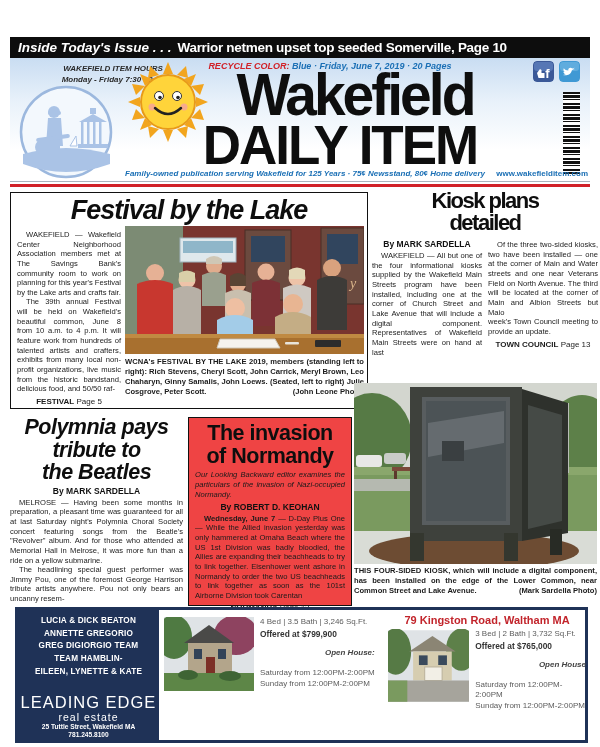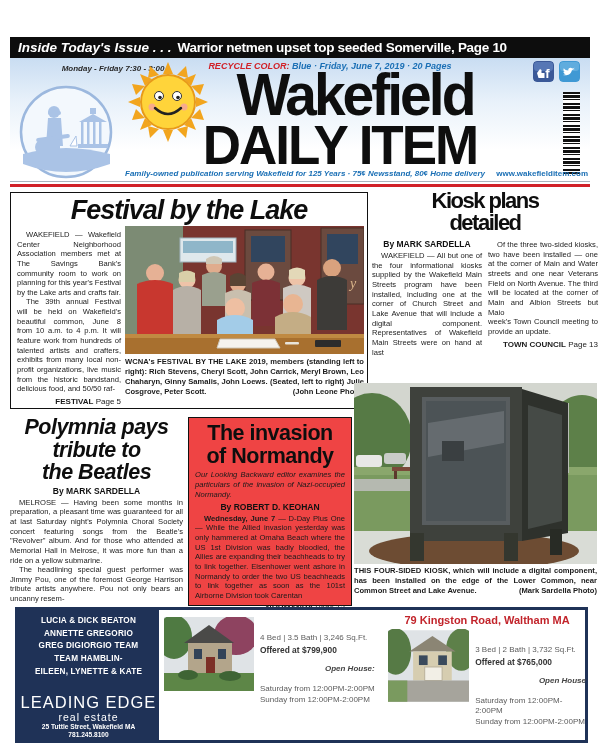--- a/index.html
+++ b/index.html
@@ -45,21 +45,21 @@
   .barcode {
     position:absolute; right:10px; top:34px; width:17px; height:82px;
     background:repeating-linear-gradient(to bottom,
       #111 0 1.5px, #fff 1.5px 3px, #111 3px 5.5px, #fff 5.5px 6.5px,
       #111 6.5px 8px, #fff 8px 11px);
   }
   .redrule { position:absolute; left:10px; top:184px; width:580px; height:3px; background:#d12128; }
   
   .bt { font-size:7.6px; line-height:1.27; text-align:justify; color:#1b1b1b; }
   .bt p { margin:0; text-indent:9px; }
-  .jump { text-align:right; font-size:8px; margin-top:3px; color:#1b1b1b; }
+  .jump { text-align:center; font-size:8px; margin-top:3px; color:#1b1b1b; }
   .jump .jl { font-weight:bold; }
   .byline { text-align:center; font-size:8.5px; font-weight:bold; margin:2px 0 2px; color:#111; }
   .caption { font-size:7.6px; font-weight:bold; line-height:1.3; text-align:justify; color:#1b1b1b; position:relative; }
   .credit { position:absolute; right:0; bottom:0; font-weight:bold; background:#fff; padding-left:4px; }
   
   .festival-box {
     position:absolute; left:10px; top:192px; width:358px; height:217px;
     border:1.5px solid #111; background:#fff; padding:2px 5px;
   }
   .festival-head { text-align:center; font-size:27px; font-weight:bold; font-style:italic;
@@ -97,38 +97,39 @@
   .agent { font-size:8.2px; font-weight:bold; letter-spacing:0.2px; line-height:1.55; }
   .brand { font-size:16.5px; letter-spacing:1px; margin-top:14px; font-weight:normal;text-align:center; }
   .brand-sub { font-size:10.5px; letter-spacing:1px; margin-top:-1px; }
   .ad-addr { font-size:6.6px; font-weight:bold; line-height:1.35; }
   .listing { position:absolute; top:4px; height:96px; }
   .listing-1 { left:146px; width:220px; }
   .listing-2 { left:370px; width:198px; }
   .listing-title { text-align:center; color:#c2242b; font-weight:bold; font-size:11px; }
   .listing-row { display:flex; margin-top:3px; gap:6px; }
   .listing-info { font-size:8px; color:#5c5c5c; line-height:1.3; }
-  .listing-specs { margin-top:16px; }
+  .listing-specs { margin-top:0; }
   .listing-price { font-weight:bold; color:#333; margin-top:2px; font-size:8.4px; }
   .listing-oh { font-weight:bold; font-style:italic; color:#444; margin-top:8px;text-align:right; }
   .listing-time { margin-top:1px; }
   .listing-time.first { margin-top:9px; }
 </style>
 </head>
 <body>
 
 <div id="page">
 
   <div class="banner">
     <span class="banner-lead">Inside Today's Issue . . .</span>
     <span class="banner-head">Warrior netmen upset top seeded Somerville, Page 10</span>
   </div>
 
   <div class="masthead">
     <div class="hours">
+      <div>WAKEFIELD ITEM HOURS</div>
       <div>Monday - Friday 7:30 - 3:00</div>
     </div>
     <div class="recycle">
       <span class="rl">RECYCLE COLOR:</span><span class="ri"> Blue · Friday, June 7, 2019 · 20 Pages</span>
     </div>
 
     <svg class="social fb" viewBox="0 0 21 21">
       <rect x="0" y="0" width="21" height="21" rx="4" fill="#3b5998"></rect>
       <rect x="1" y="1" width="19" height="9" rx="3" fill="#6d8fce" opacity="0.55"></rect>
       <path d="M4 12 l3 -4 1.5 1 v3 h3 v5 h-6 z" fill="#fff"></path>

